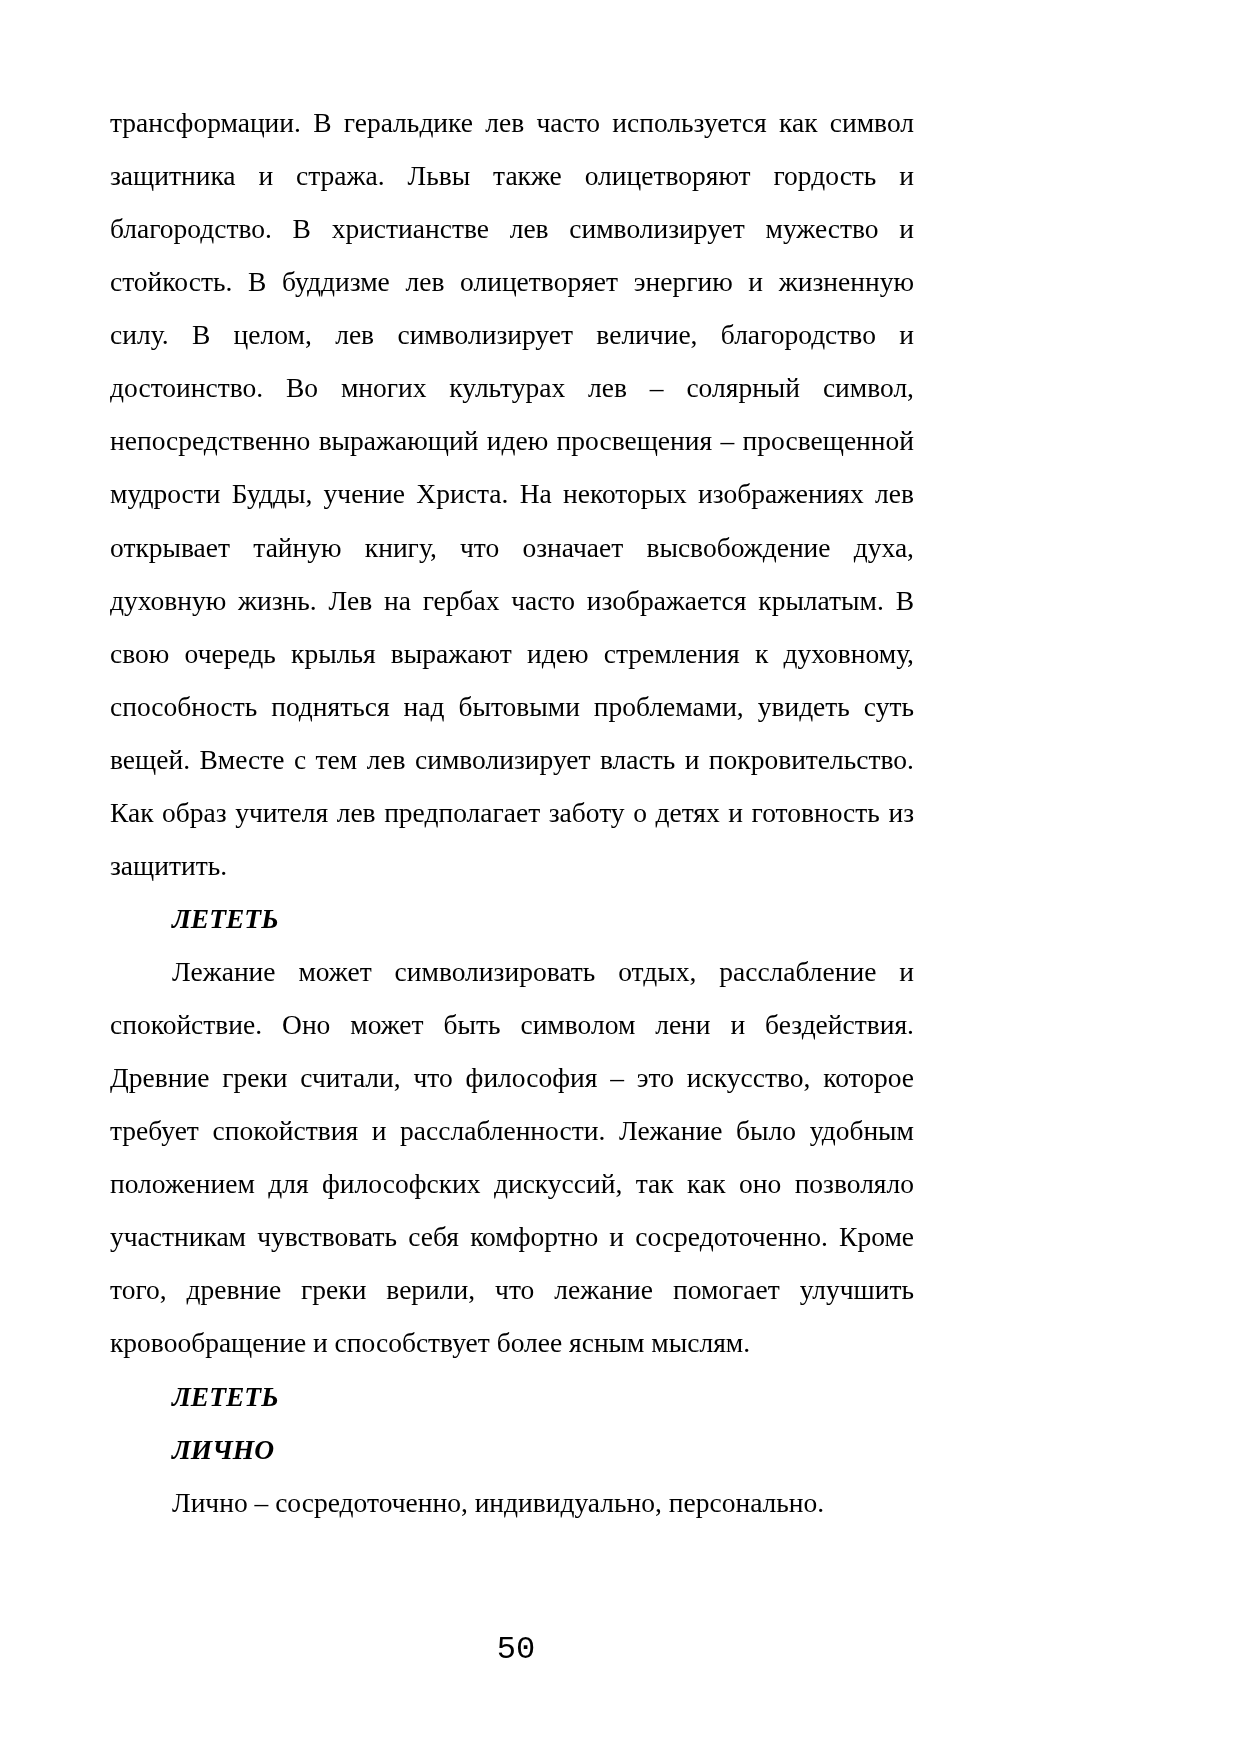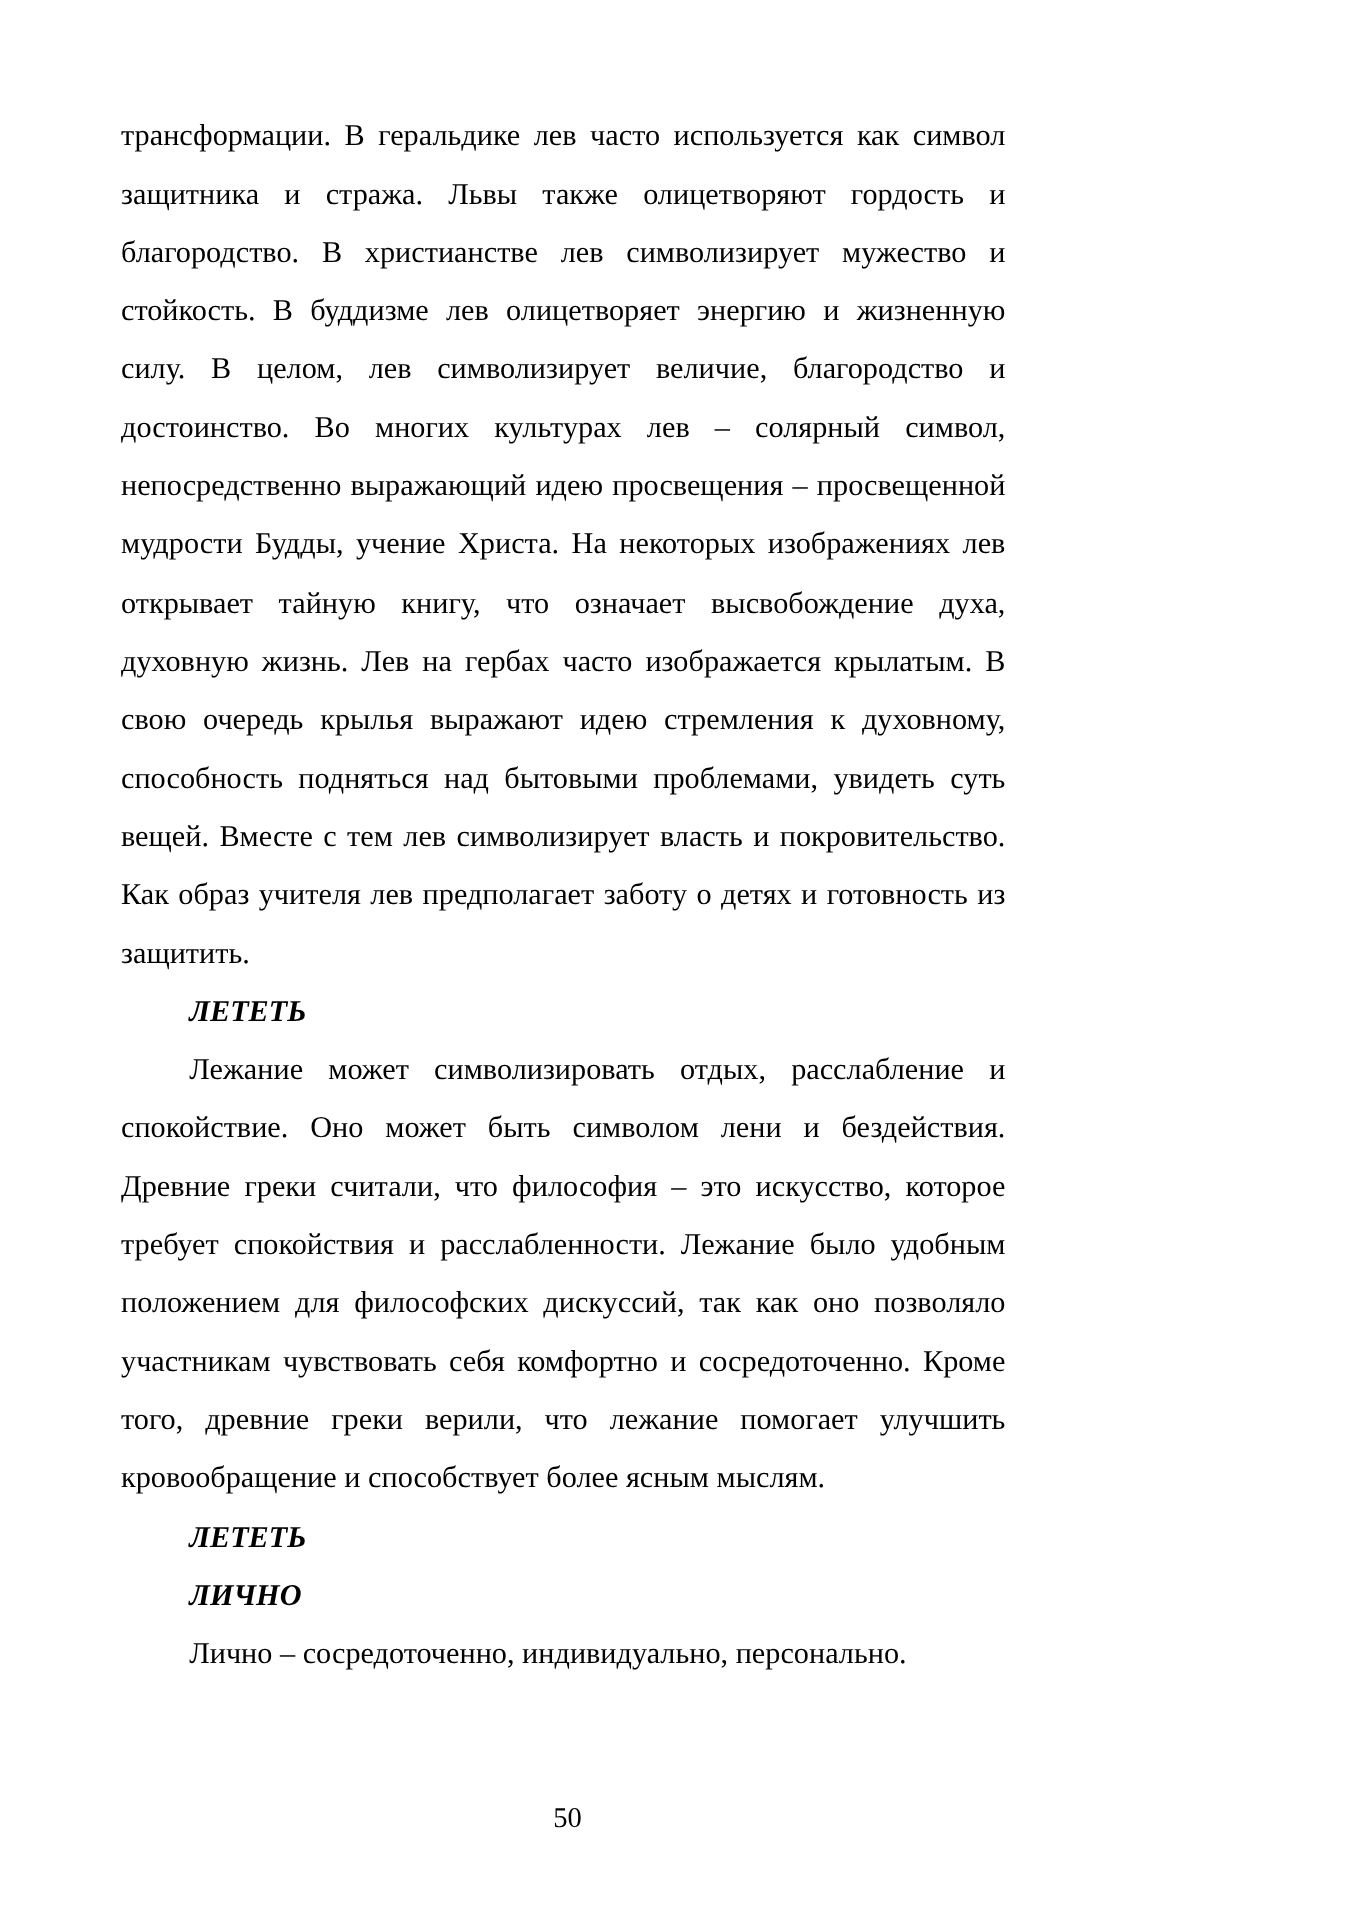--- a/index.html
+++ b/index.html
@@ -45,22 +45,22 @@
     font-style: italic;
     font-weight: bold;
     text-align: left;
   }
   .page-number {
     position: absolute;
     left: 0;
     right: 0;
     bottom: 86px;
     text-align: center;
-    font-size: 26px;
-    font-family: Liberation Serif, serif;
+    font-size: 32px;
+    font-family: Liberation Mono, monospace;
   }
 </style>
 </head>
 <body>
 
 <div class="page">
   <div class="doc-body">
 
     <p class="para-cont">трансформации. В геральдике лев часто используется как символ защитника и стража. Львы также олицетворяют гордость и благородство. В христианстве лев символизирует мужество и стойкость. В буддизме лев олицетворяет энергию и жизненную силу. В целом, лев символизирует величие, благородство и достоинство. Во многих культурах лев – солярный символ, непосредственно выражающий идею просвещения – просвещенной мудрости Будды, учение Христа. На некоторых изображениях лев открывает тайную книгу, что означает высвобождение духа, духовную жизнь. Лев на гербах часто изображается крылатым. В свою очередь крылья выражают идею стремления к духовному, способность подняться над бытовыми проблемами, увидеть суть вещей.  Вместе с тем лев символизирует власть и покровительство. Как образ учителя лев предполагает заботу о детях и готовность из защитить.</p>
 

